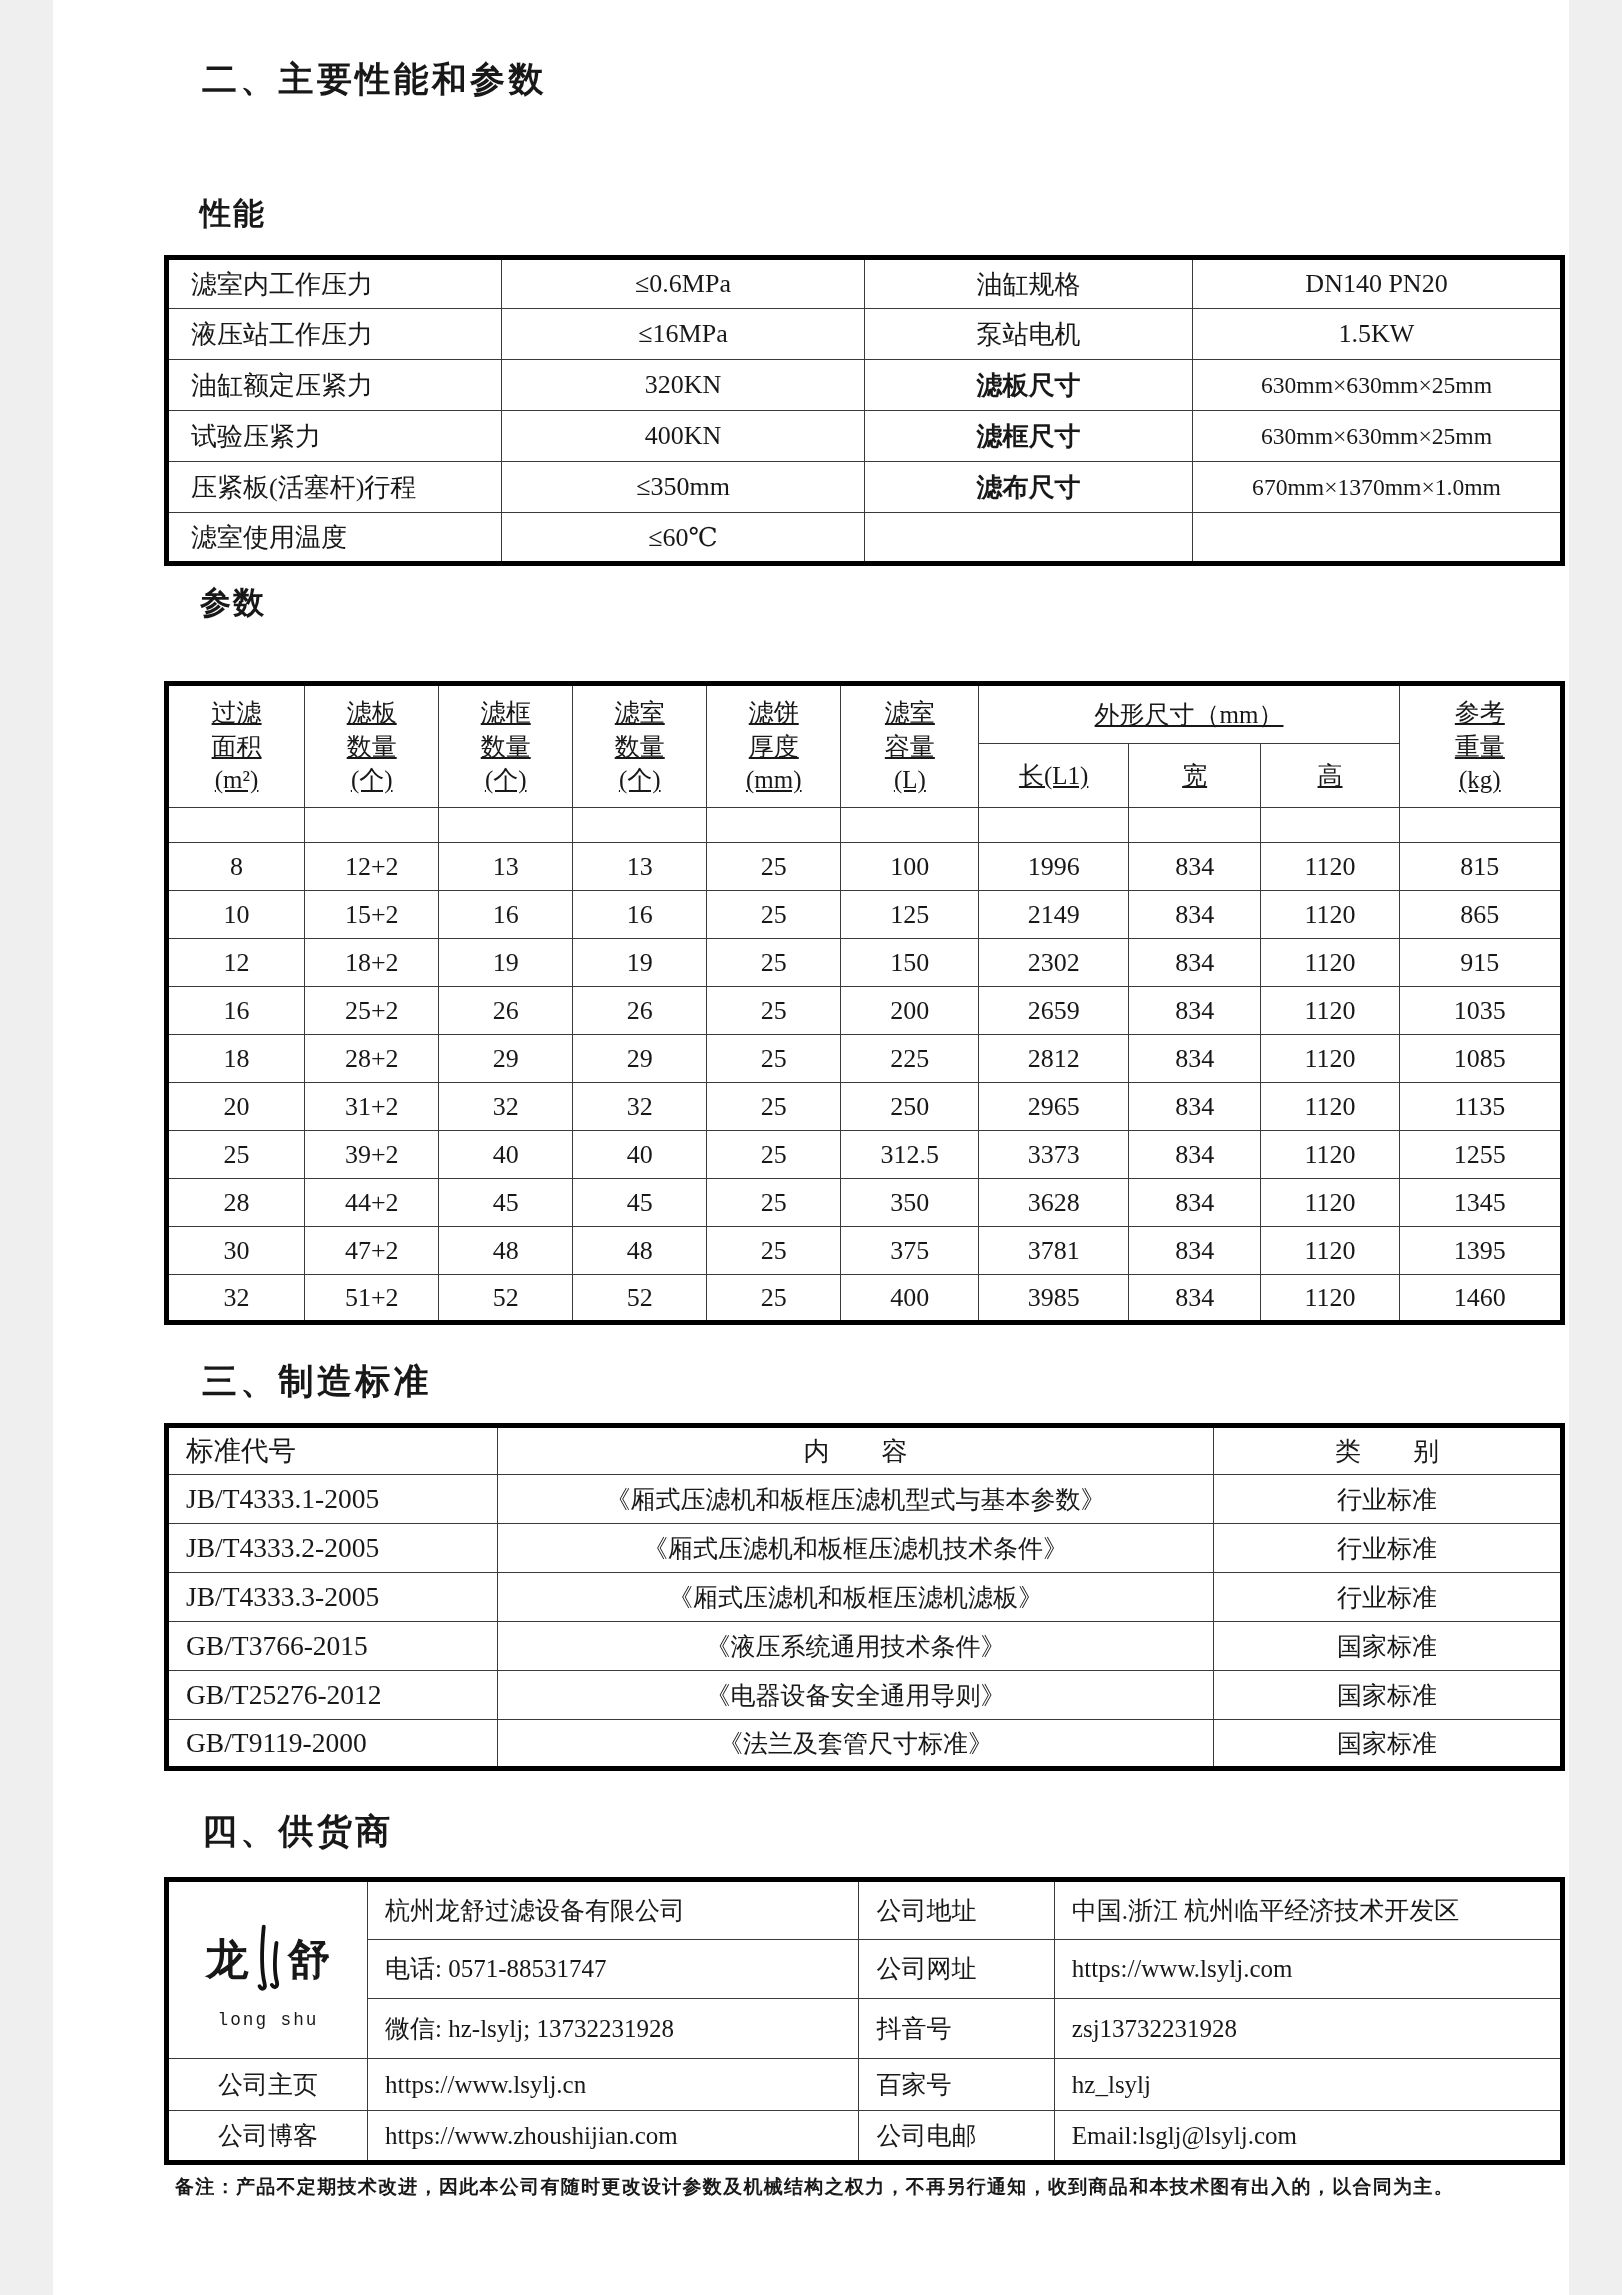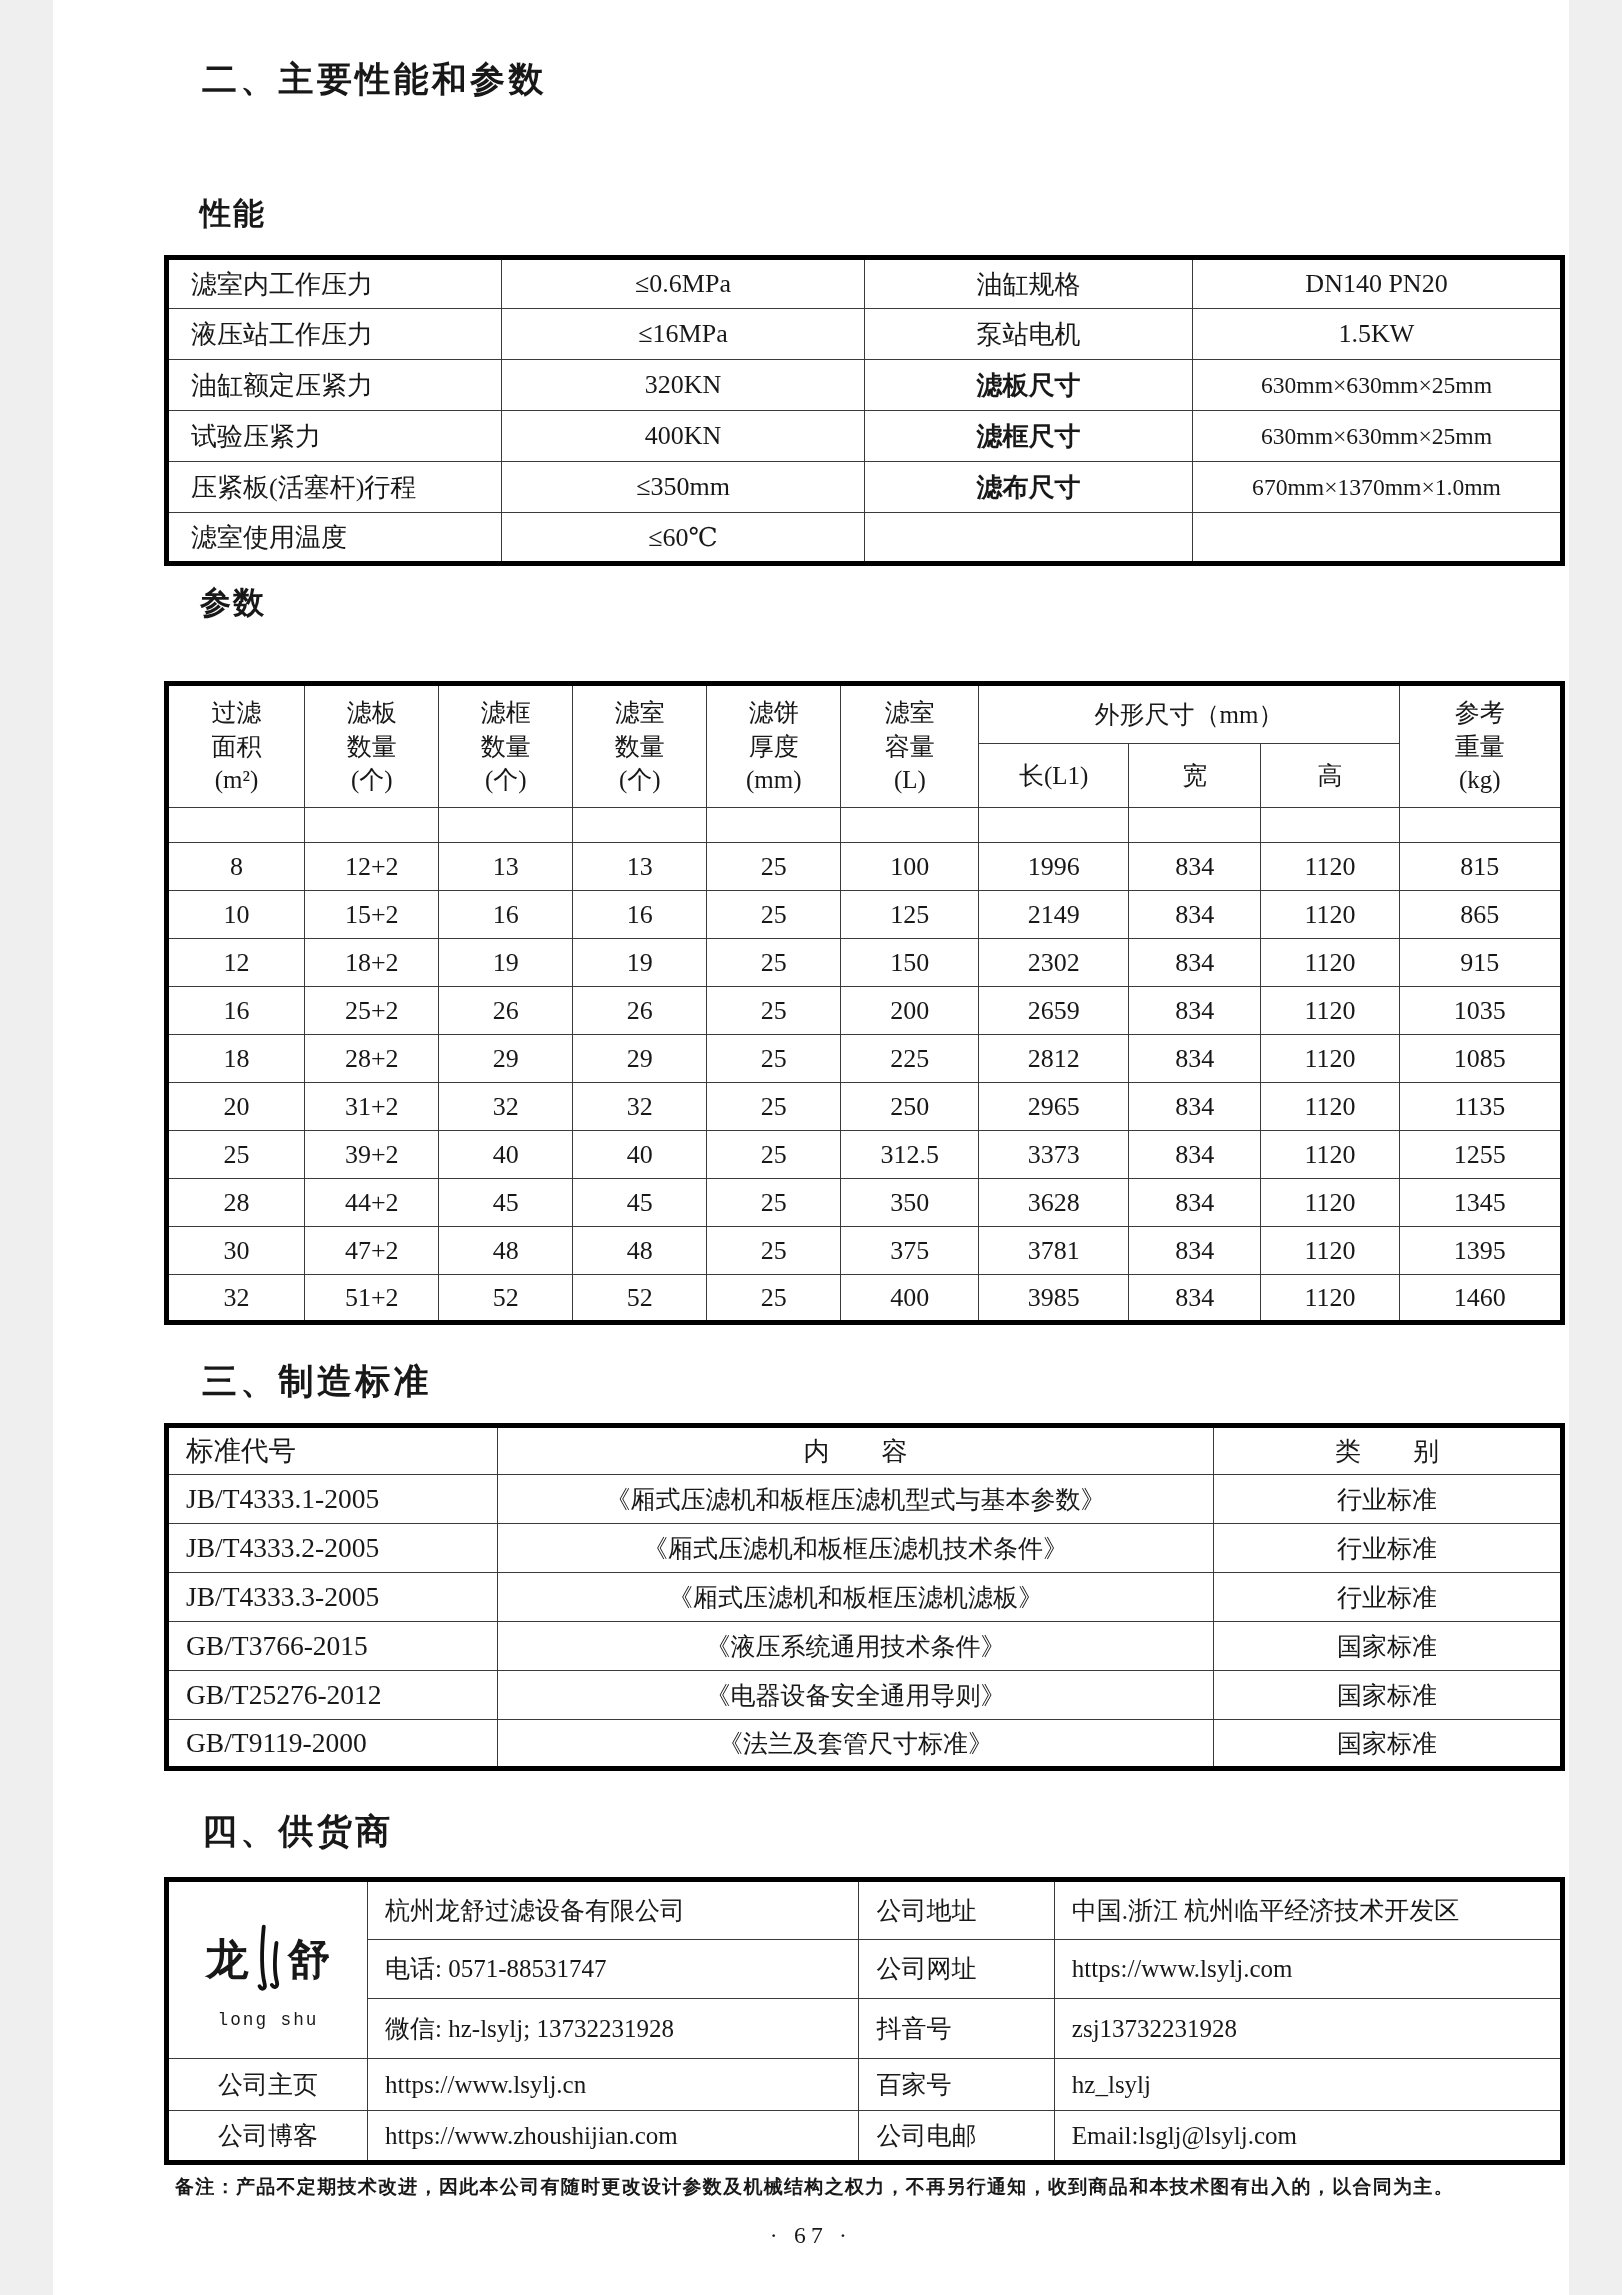--- a/index.html
+++ b/index.html
@@ -41,21 +41,21 @@
   #perf-table td:nth-child(4){ font-size:23.6px; }
   #perf-table tr:nth-child(1) td:nth-child(4),
   #perf-table tr:nth-child(2) td:nth-child(4){ font-size:26px; }
   #perf-table tr:nth-child(3) td:nth-child(3),
   #perf-table tr:nth-child(4) td:nth-child(3),
   #perf-table tr:nth-child(5) td:nth-child(3){ font-weight:bold; }
   
   #params-table { top:681px; }
   #params-table thead tr:nth-child(1) th { height:60px; }
   #params-table thead tr:nth-child(2) th { height:64px; }
-  #params-table th { font-size:25px; line-height:1.35; }
+  #params-table th { font-size:25px; line-height:1.35;text-decoration:underline; }
   #params-table tr.spacer-row { height:35px; }
   #params-table tbody tr { height:48px; }
   
   #std-table { top:1423px;border-radius:11px; }
   #std-table tr { height:49px; }
   #std-table th:nth-child(1), #std-table td:nth-child(1){
     text-align:left; padding-left:17px; font-size:27.5px;
   }
   #std-table td:nth-child(2){ font-size:25px; }
   #std-table td:nth-child(3){ font-size:25px; }
@@ -412,16 +412,15 @@
       <tr>
         <td class="c1">公司博客</td>
         <td>https://www.zhoushijian.com</td>
         <td>公司电邮</td>
         <td>Email:lsglj@lsylj.com</td>
       </tr>
     </tbody>
   </table>
 
   <div class="footer-note">备注：产品不定期技术改进，因此本公司有随时更改设计参数及机械结构之权力，不再另行通知，收到商品和本技术图有出入的，以合同为主。</div>
-  <div class="page-num">· 67 ·</div>
 
 </div>
 
 
 </body></html>

